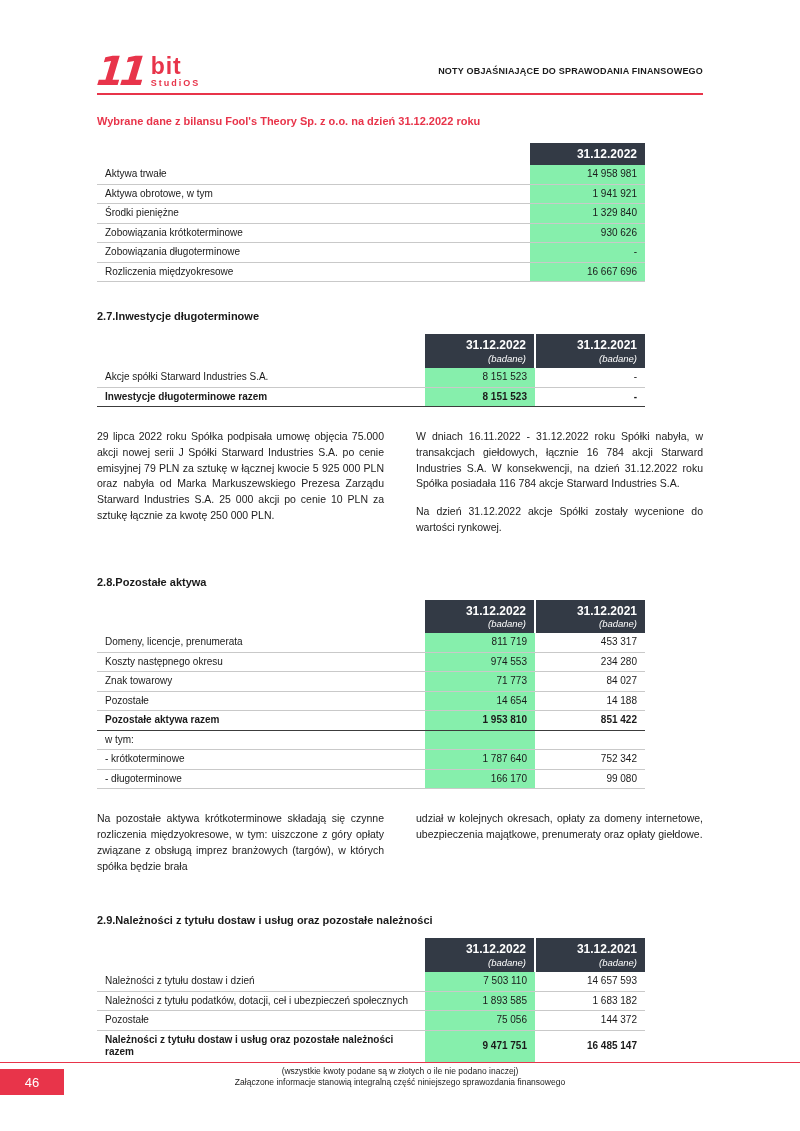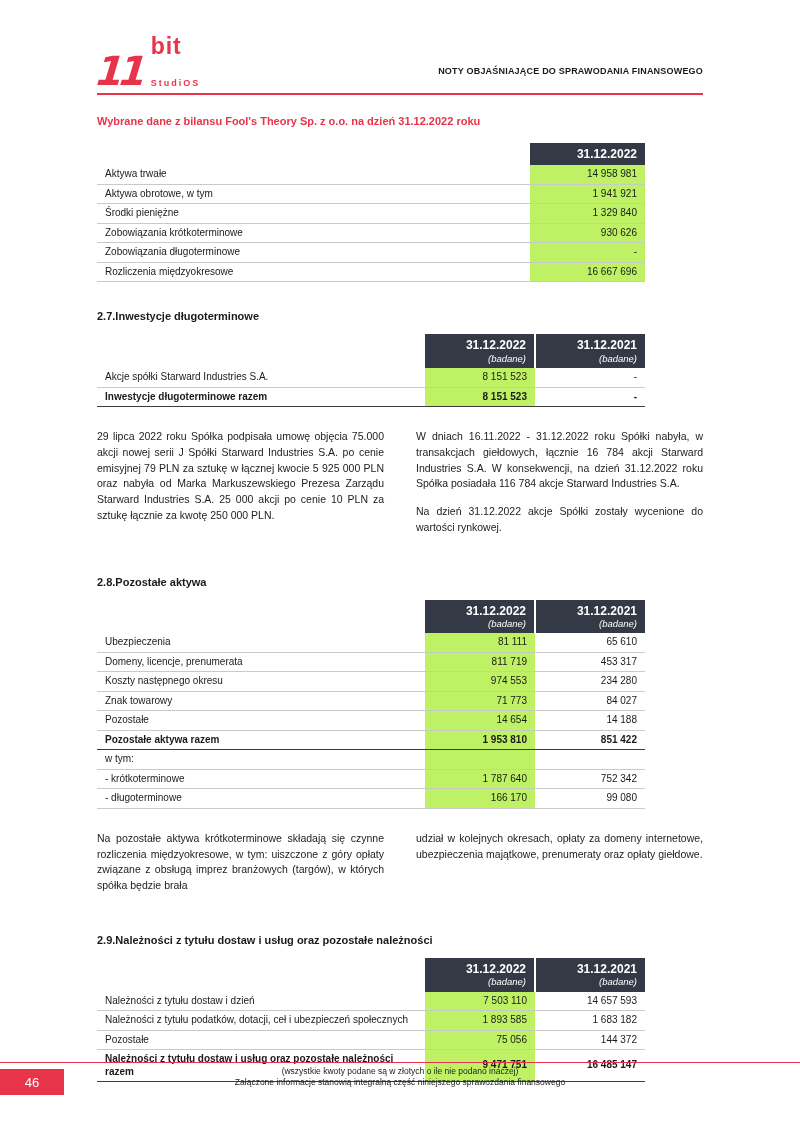--- a/index.html
+++ b/index.html
@@ -15,21 +15,21 @@
   .content { padding: 42px 97px 0 97px; }
 
   
   .header-row { display: flex; justify-content: space-between; align-items: flex-end; }
   .logo { display: flex; align-items: flex-end; height: 46px; }
   .logo-mark {
     font-family: "DejaVu Sans", sans-serif;
     font-style: italic; font-weight: 700; font-size: 40px; line-height: 0.82;
     letter-spacing: -5px; color: #e8344a; transform: skewX(-6deg);
   }
-  .logo-right { display: flex; flex-direction: column; margin-left: 8px; gap: 20px; }
+  .logo-right { display: flex; flex-direction: column; margin-left: 8px; }
   .logo-bit { font-size: 23px; font-weight: 700; color: #e8344a; line-height: 0.85; letter-spacing: 1px; }
   .logo-studios { font-size: 9px; font-weight: 700; color: #e8344a; letter-spacing: 2px; margin-top: 1px; }
   .header-title { font-size: 9px; font-weight: 700; margin-bottom: 12px; letter-spacing: 0.2px; }
   .rule-red { height: 2px; background: #e8344a; margin-top: 5px; }
 
   
   .page-title { color: #e8344a; font-weight: 700; font-size: 11px; margin-top: 20px; }
   .section-heading { font-size: 11px; font-weight: 700; margin-top: 28px; }
   .section-heading .num { margin-right: 0; }
 
@@ -41,21 +41,21 @@
   table.fin th.th-empty { background: transparent; }
   table.fin th.dark {
     background: #333a45; color: #ffffff; text-align: right;
     padding: 4px 8px; vertical-align: top;
   }
   table.fin th.dark .date { display: block; font-weight: 700; font-size: 12px; line-height: 1.2; }
   table.fin th.dark .note { display: block; font-weight: 400; font-style: italic; font-size: 9.5px; line-height: 1.2; }
   table.fin th.gap { border-left: 2px solid #ffffff; margin-top: 16px; }
   table.fin td { padding: 3px 8px; border-bottom: 1px solid #c9c9c9; line-height: 1.25; }
   table.fin td.val { text-align: right; }
-  table.fin td.shade { background: #bef264; }
+  table.fin td.shade { background: #86efac; }
   table.fin tr.total td { font-weight: 700; border-top: 1px solid #3c3c3c; border-bottom: 1px solid #3c3c3c; }
 
   
   .cols { display: flex; gap: 32px; margin-top: 22px; font-size: 10.5px; line-height: 1.5; text-align: justify; color: #222; }
   .cols .col { flex: 1; min-width: 0; }
   .cols p { margin: 0 0 12px 0; }
 
   
   .footer-rule { position: absolute; left: 0; top: 1062px; width: 800px; height: 1px; background: #e8344a; }
   .page-num {
@@ -192,25 +192,20 @@
             <span class="note">(badane)</span>
           </th>
           <th class="dark gap">
             <span class="date">31.12.2021</span>
             <span class="note">(badane)</span>
           </th>
         </tr>
       </thead>
       <tbody>
         <tr>
-          <td class="lbl">Ubezpieczenia</td>
-          <td class="val shade">81 111</td>
-          <td class="val">65 610</td>
-        </tr>
-        <tr>
           <td class="lbl">Domeny, licencje, prenumerata</td>
           <td class="val shade">811 719</td>
           <td class="val">453 317</td>
         </tr>
         <tr>
           <td class="lbl">Koszty następnego okresu</td>
           <td class="val shade">974 553</td>
           <td class="val">234 280</td>
         </tr>
         <tr>

